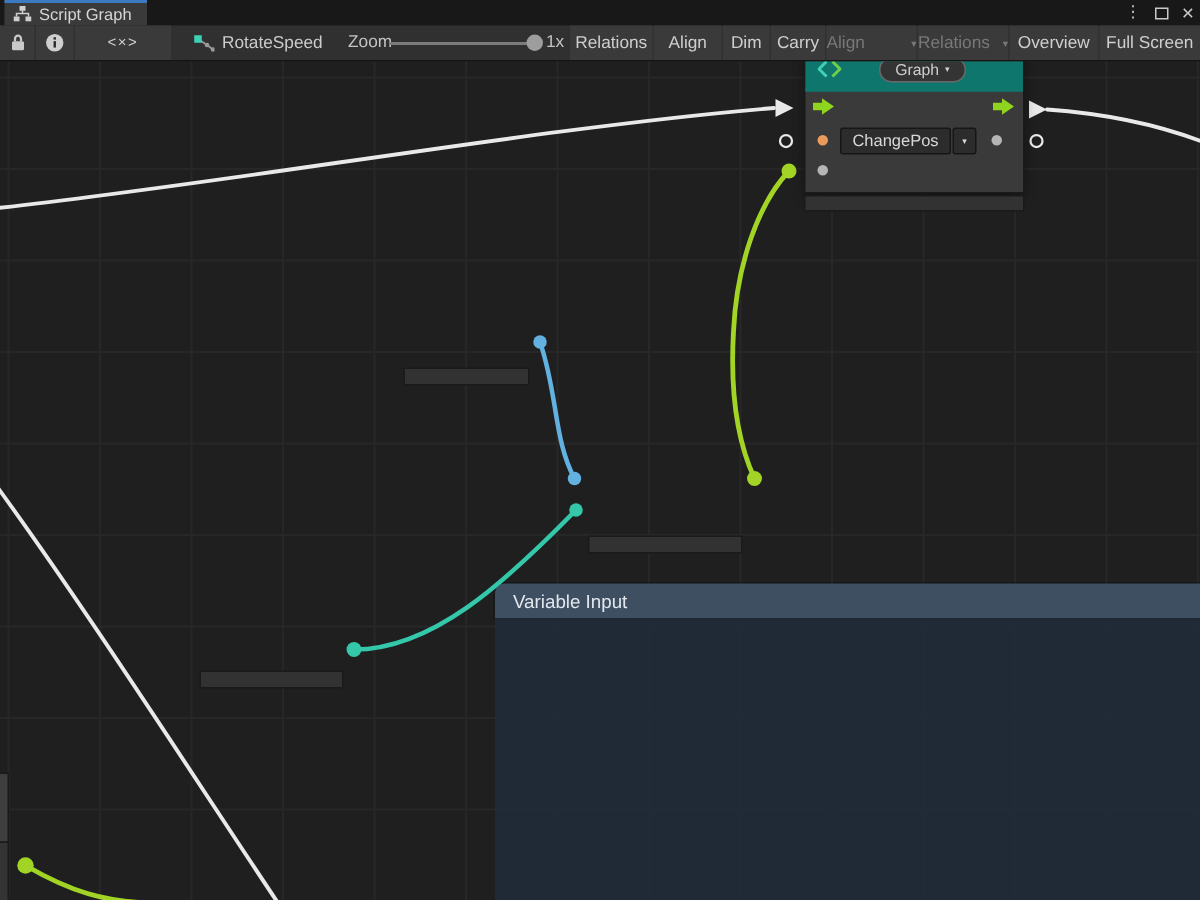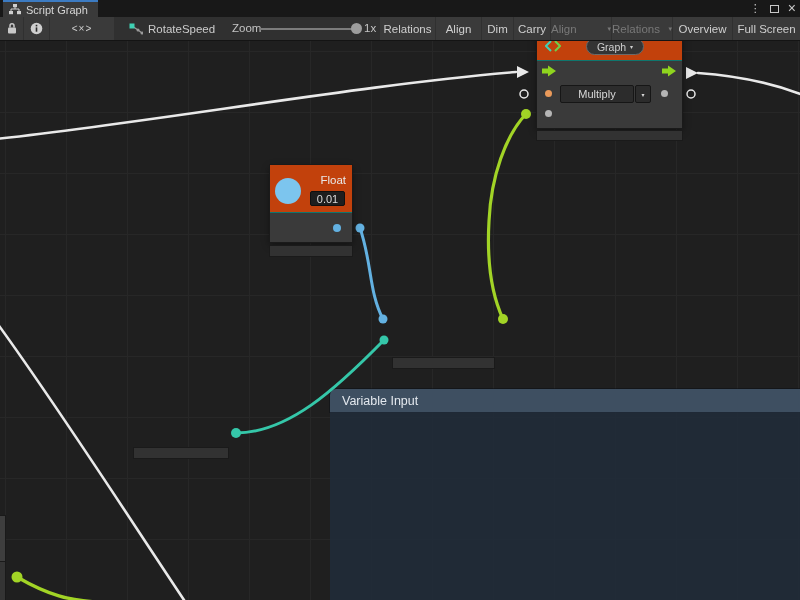--- a/index.html
+++ b/index.html
@@ -39,21 +39,21 @@
   #wires { position:absolute; left:0; top:0; width:800px; height:559px; }
 
   
   #group { position:absolute; left:330px; top:348px; width:480px; height:260px; }
   #group-header { height:23px; background:#3e4f61; border-radius:6px 6px 0 0; display:flex; align-items:center;
                   padding-left:12px; color:#e3e8ee; font-size:12.5px; box-shadow:0 0 0 1px rgba(10,14,20,.5); }
   #group-body { height:237px; background:rgba(33,44,58,.88); }
 
   
   .node { position:absolute; background:#3a3a3a; box-shadow:0 0 0 1px #1a1a1a, 0 3px 8px rgba(0,0,0,.45); }
-  .node-header { background:#c2410c; border-bottom:1px solid #0f766e; position:relative; }
+  .node-header { background:#0f766e; border-bottom:3px solid #0f766e; position:relative; }
   .node-footer { position:absolute; background:#323232; box-shadow:0 0 0 1px #1a1a1a; }
   .port-dot { position:absolute; width:7px; height:7px; border-radius:50%; background:#b5b5b5; }
   .port-label { position:absolute; color:#d0d0d0; font-size:11px; }
   .node-title { color:#e8e8e8; font-size:12px; }
 
   .pill { background:#343434; border:1px solid #6a6a6a; border-radius:9px; color:#cfcfcf;
           font-size:10.5px; display:flex; align-items:center; justify-content:center; gap:4px; }
   .dd-box { background:#2c2c2c; border:1px solid #161616; border-radius:2px; color:#d8d8d8;
             font-size:11px; display:flex; align-items:center; justify-content:center; }
   .value-box { background:#1e1e1e; border:1px solid #101010; border-radius:2px; color:#dadada;
@@ -195,40 +195,30 @@
 
     <svg class="abs" style="left:5px;top:35px" width="15" height="12" viewBox="0 0 15 12">
       <path d="M0,3.5 H6 V0.5 L14,6 L6,11.5 V8.5 H0 Z" fill="#8fd41f"></path>
     </svg>
     <svg class="abs" style="left:125px;top:35px" width="15" height="12" viewBox="0 0 15 12">
       <path d="M0,3.5 H6 V0.5 L14,6 L6,11.5 V8.5 H0 Z" fill="#8fd41f"></path>
     </svg>
 
     <div class="port-dot" style="left: 8px; top: 60px; background: rgb(234, 154, 90);"></div>
     <div class="dd-box abs" style="left:23px;top:55px;width:74px;height:18px">
-      <span>Multiply</span>
+      <span>ChangePos</span>
     </div>
     <div class="dd-box abs" style="left:98px;top:55px;width:16px;height:18px;font-size:6px">
       <span>▾</span>
     </div>
     <div class="port-dot" style="left:124px;top:60px"></div>
 
     <div class="port-dot" style="left:8px;top:80px"></div>
   </div>
   <div class="node-footer" style="left:537px;top:90px;width:145px;height:9px"></div>
 
-  <div class="node" style="left:270px;top:124px;width:82px;height:77px">
-    <div class="node-header" style="height:48px">
-      <div class="abs" style="left: 5px; top: 13px; width: 26px; height: 26px; border-radius: 50%; background: rgb(124, 197, 238);"></div>
-      <span class="node-title abs" style="right:6px;top:9px;font-size:11.5px">Float</span>
-      <div class="value-box abs" style="left:40px;top:26px;width:35px;height:15px">
-        <span>0.01</span>
-      </div>
-    </div>
-    <div class="port-dot" style="left: 63px; top: 59px; width: 8px; height: 8px; background: rgb(99, 177, 225);"></div>
-  </div>
   <div class="node-footer" style="left:270px;top:205px;width:82px;height:10px"></div>
 
   <div class="node-footer" style="left:393px;top:317px;width:101px;height:10px"></div>
 
   <div class="node-footer" style="left:134px;top:407px;width:94px;height:10px"></div>
 
 </div>
 
 </body></html>

